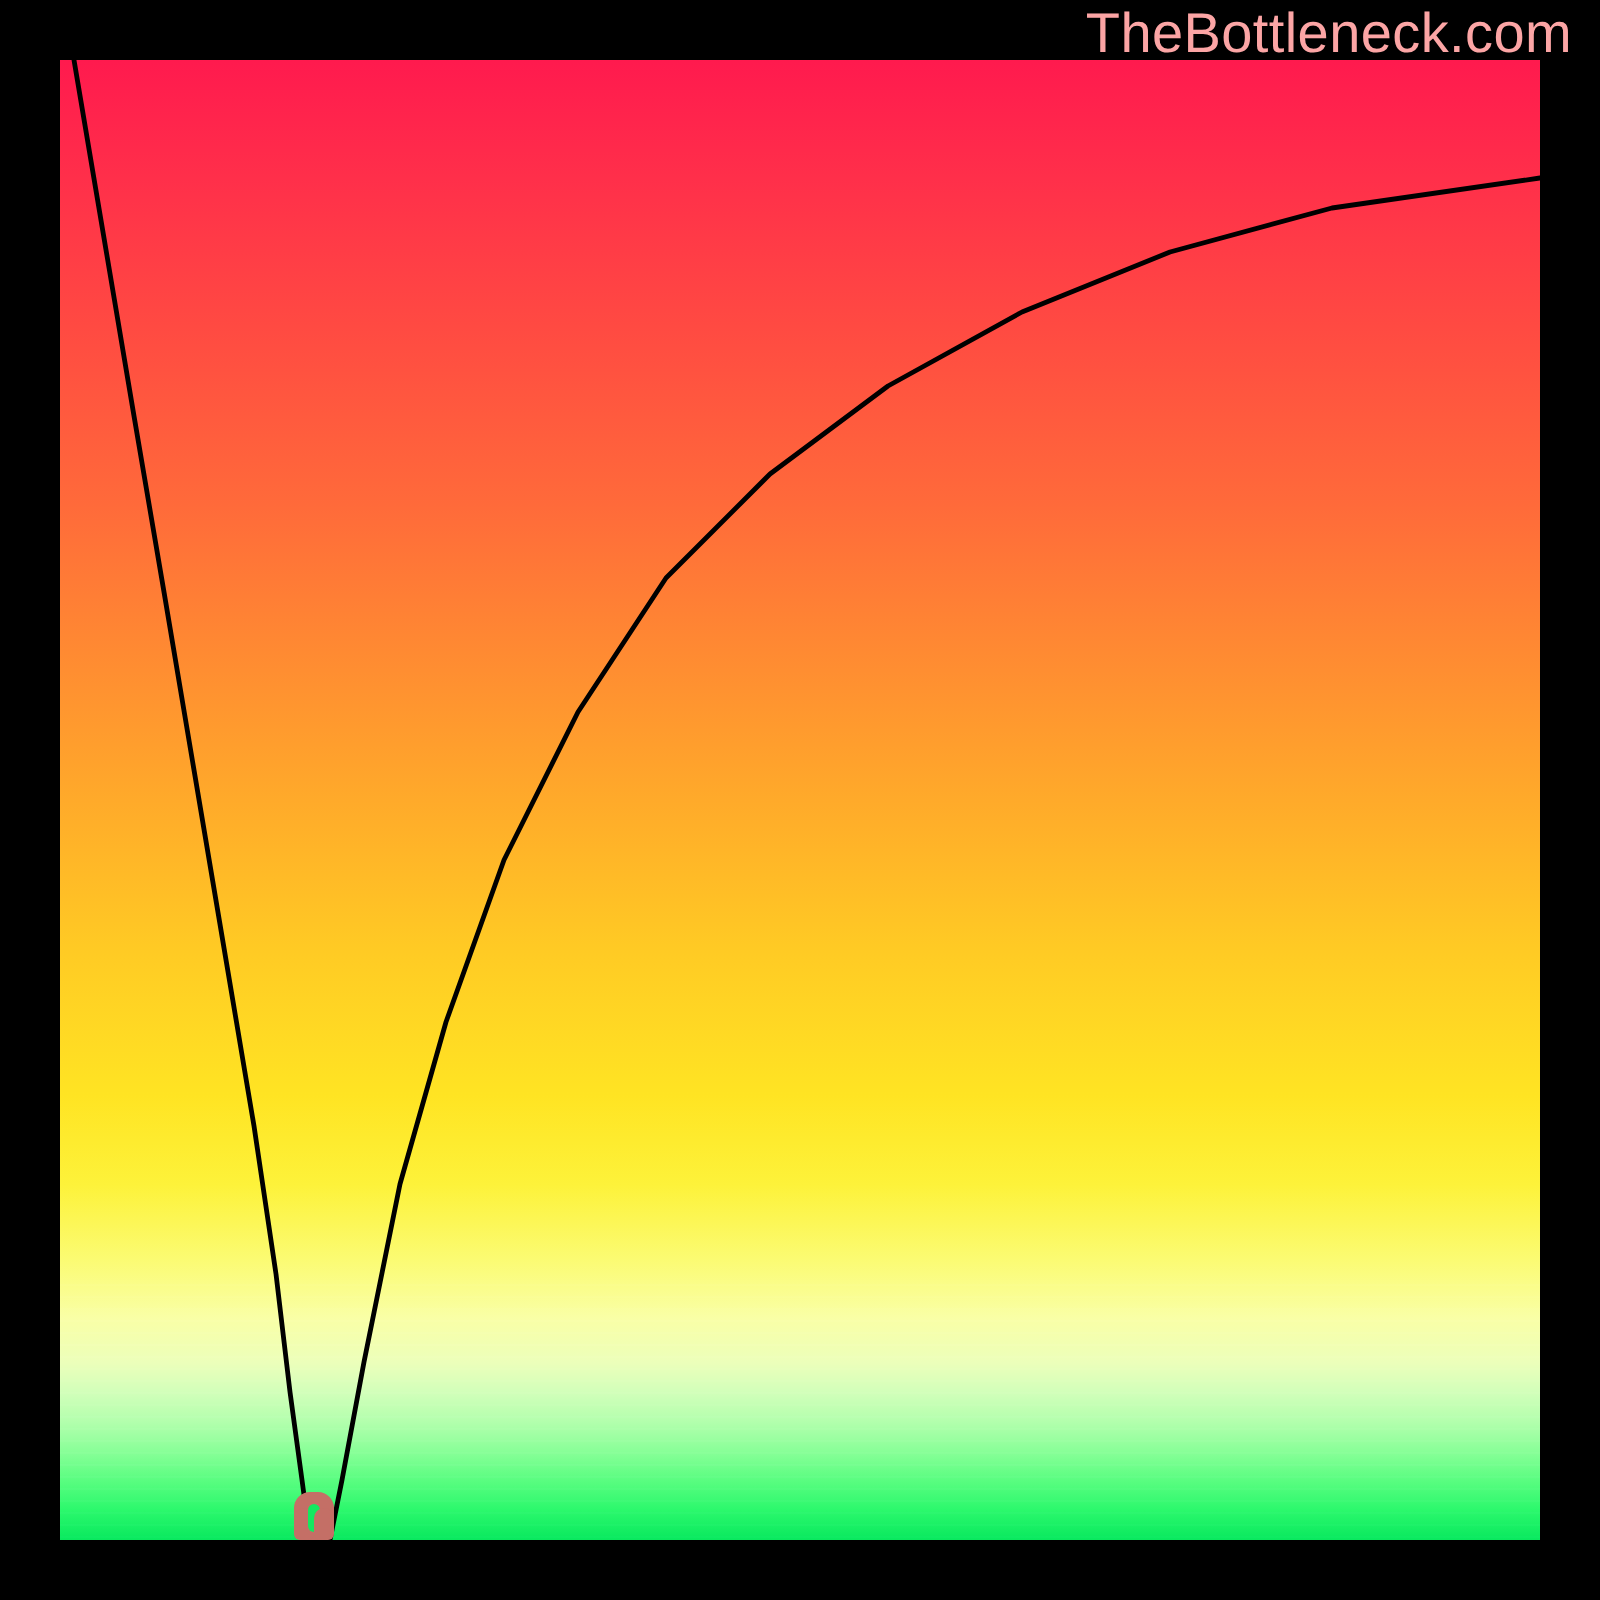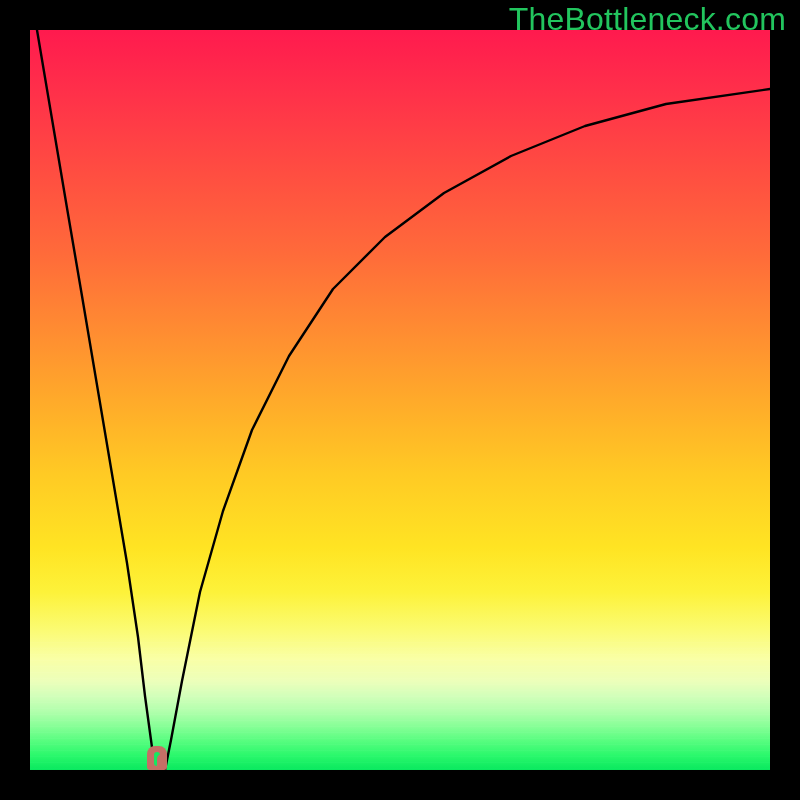--- a/index.html
+++ b/index.html
@@ -14,24 +14,24 @@
   .outer {
     position: relative;
     width: 800px;
     height: 800px;
     background: #000;
   }
   .attribution {
     position: absolute;
     top: 1px;
     right: 14px;
-    font-size: 32px;
+    font-size: 28px;
     font-weight: 400;
     letter-spacing: 0.2px;
-    color: #22c55e;
+    color: #fca5a5;
     user-select: none;
     text-align: right;
   }
   .plot {
     position: absolute;
     
     left: 30px;
     top: 30px;
     width: 740px;   
     height: 740px;

